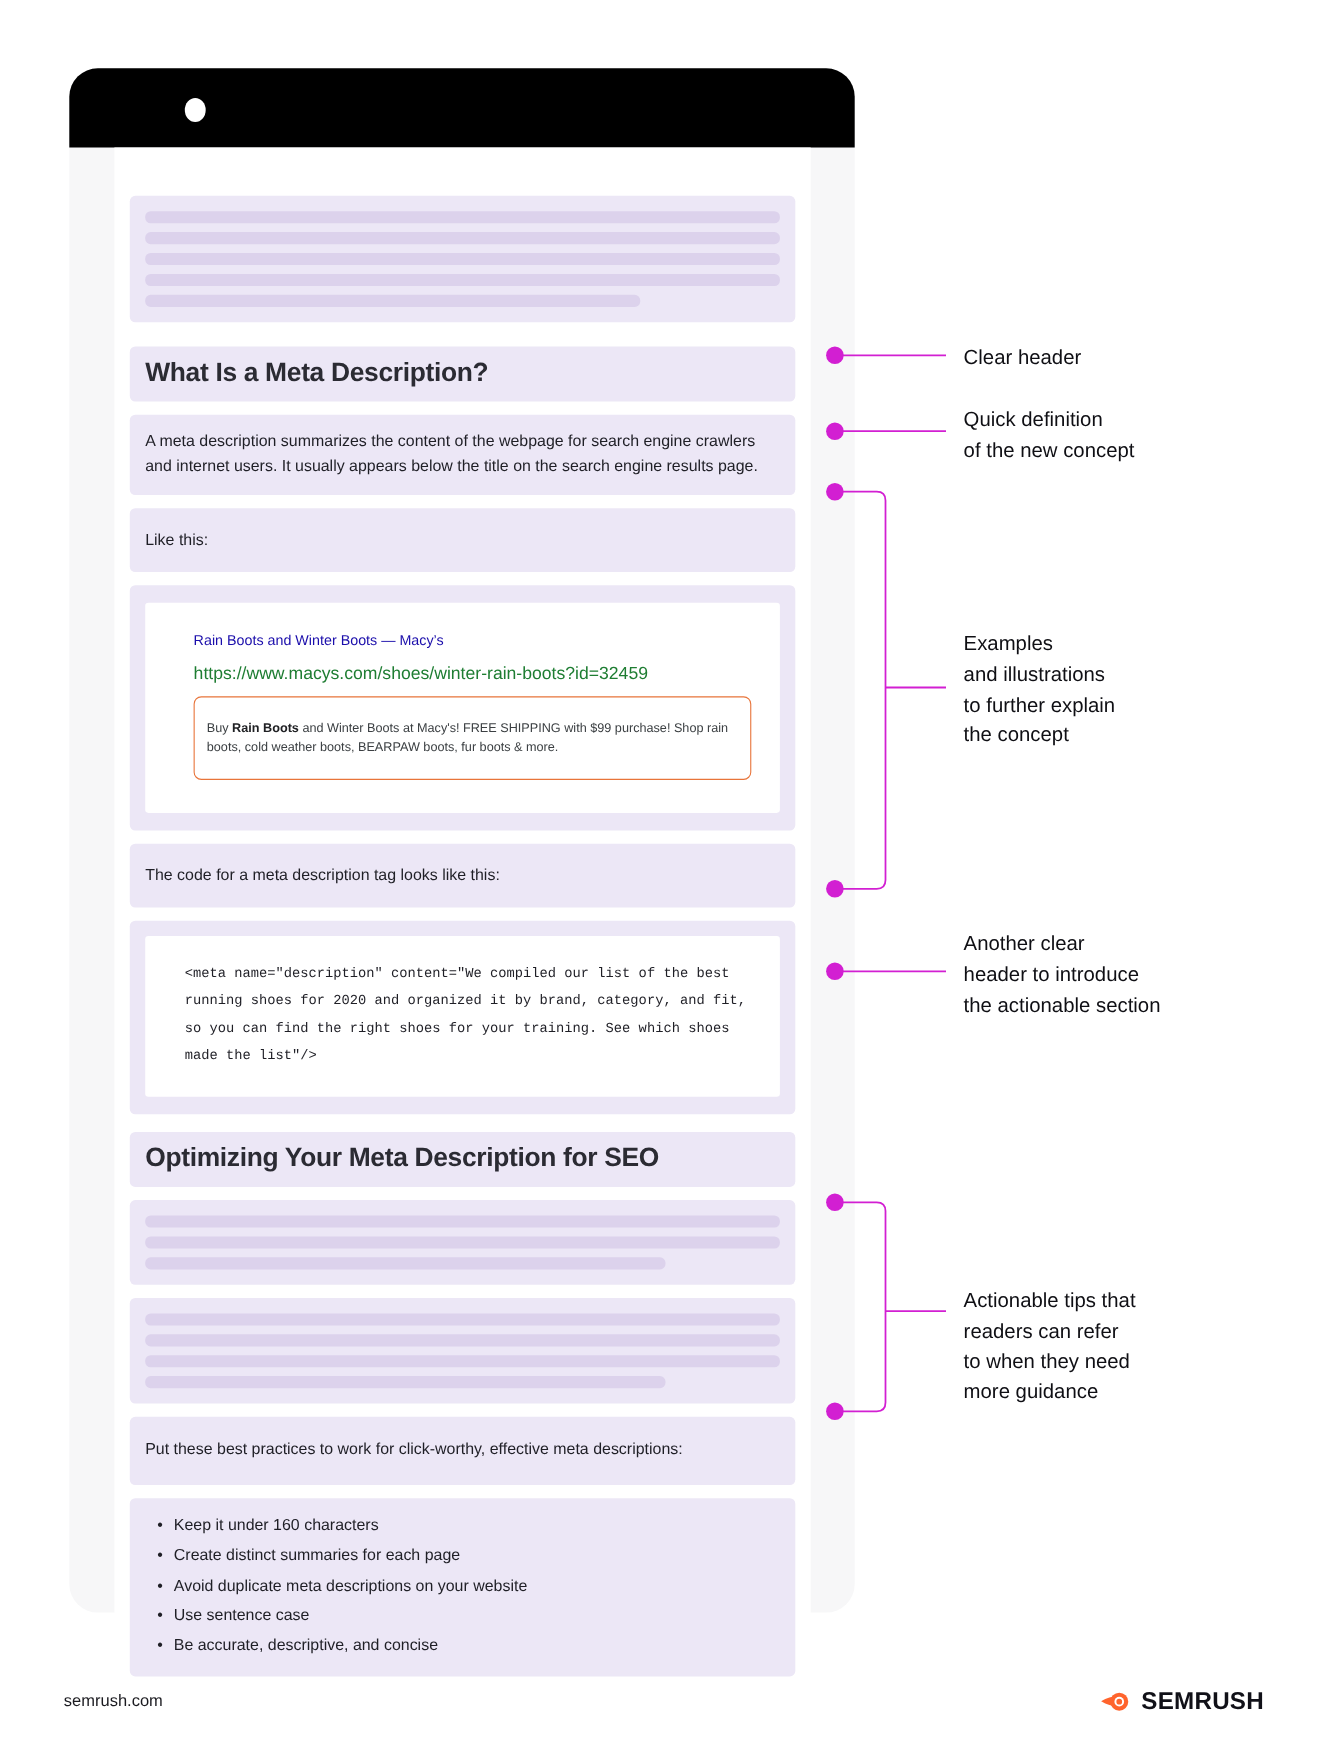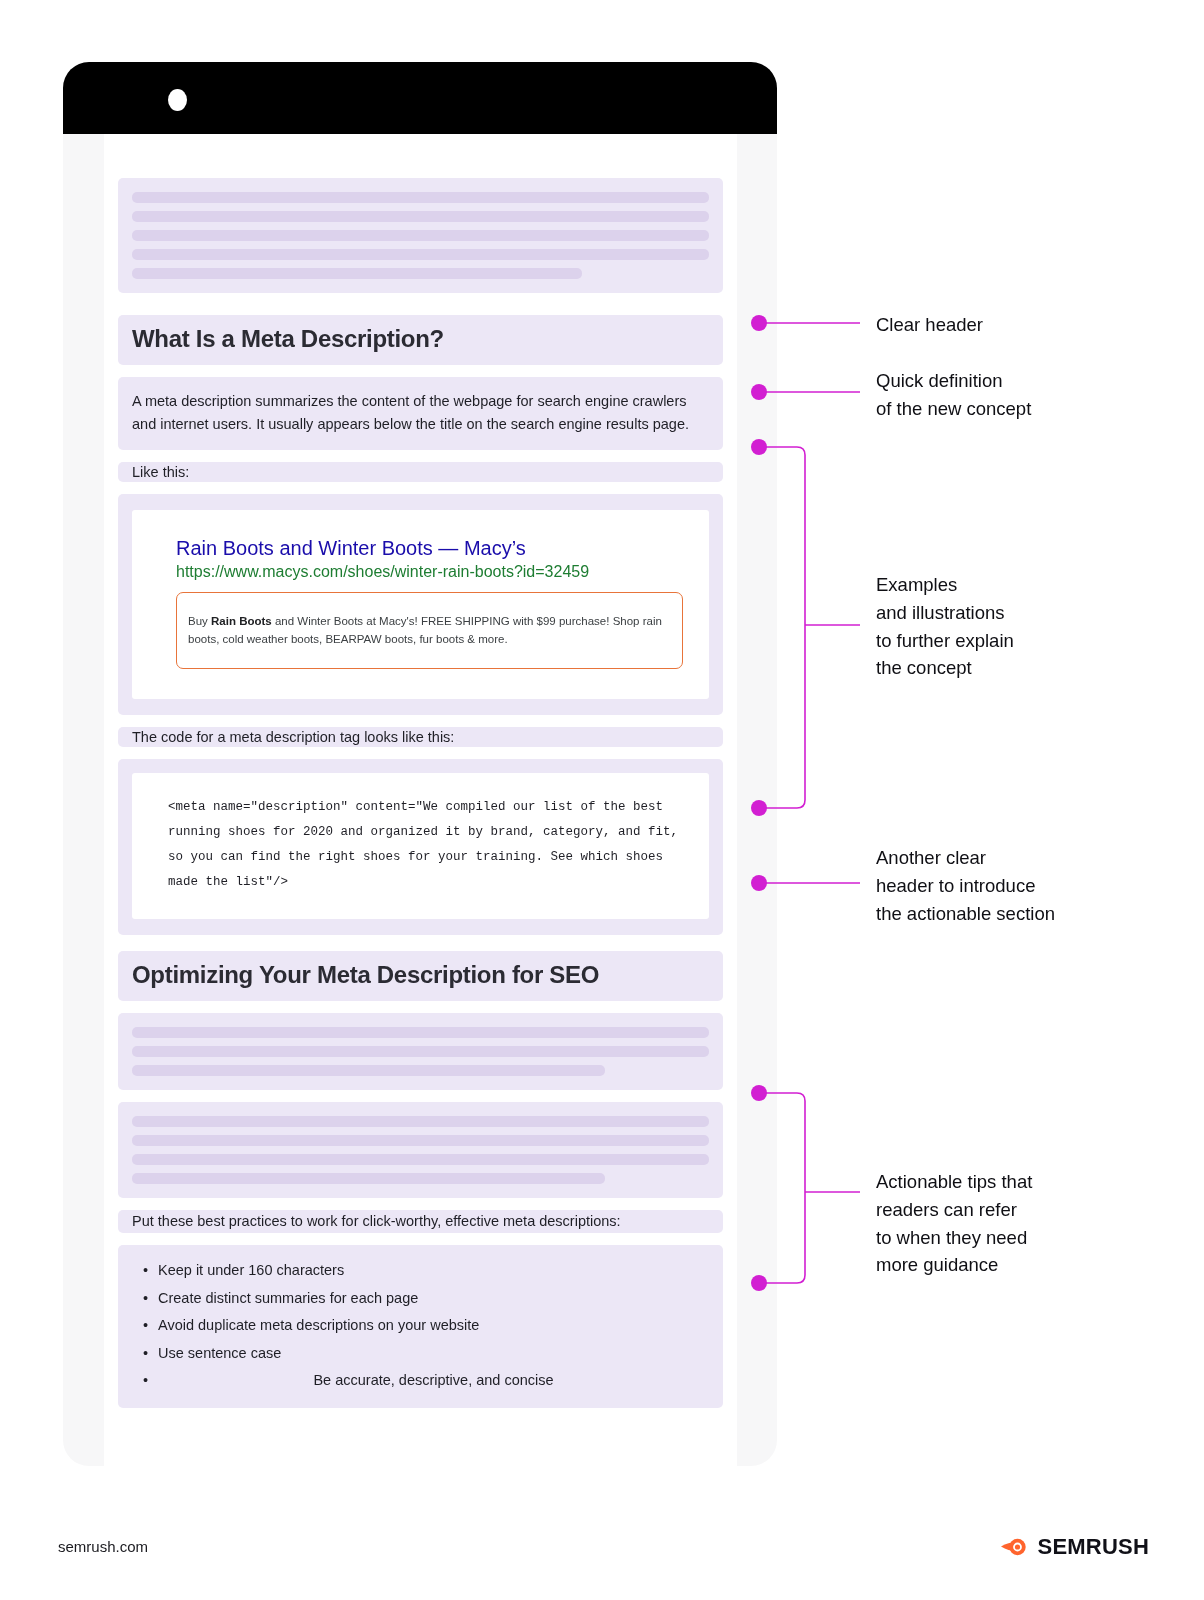--- a/index.html
+++ b/index.html
@@ -44,21 +44,21 @@
 
   
   .content { position: absolute; left: 0; top: 0; width: 633px; }
 
   .block {
     background: #ece7f6;
     border-radius: 5px;
     margin: 0 14px 12px 14px;
     padding: 13px 14px;
   }
-  .block.tight { padding: 0 14px; }
+  .block.tight { padding: 19px 14px; }
 
   
   .skeleton { padding: 14px 14px; }
   .bar {
     height: 11px;
     background: #dcd2ec;
     border-radius: 5px;
     margin-bottom: 8px;
   }
   .bar:last-child { margin-bottom: 0; }
@@ -95,23 +95,23 @@
     margin: 0 14px 12px 14px;
     padding: 16px 14px;
   }
   .serp-card {
     background: #ffffff;
     border-radius: 3px;
     padding: 26px 26px 30px 44px;
   }
   .serp-title {
     color: #1a0dab;
-    font-size: 20px;
+    font-size: 13px;
     line-height: 1.25;
-    margin-bottom: 2px;
+    margin-bottom: 13px;
   }
   .serp-url {
     color: #1e7d32;
     font-size: 16px;
     margin-bottom: 11px;
   }
   .serp-desc-box {
     border: 1.6px solid #e8743a;
     border-radius: 7px;
     padding: 19px 11px;
@@ -159,21 +159,21 @@
     padding-left: 26px;
     position: relative;
     margin-bottom: 5px;
   }
   .bullets li::before {
     content: "\2022";
     position: absolute;
     left: 11px;
     color: #1f1f26;
   }
-  .bullets li:last-child { margin-bottom: 0; text-align: center; }
+  .bullets li:last-child { margin-bottom: 0; }
 
   
   .ann-svg { position: absolute; left: 0; top: 0; width: 1204px; height: 1600px; pointer-events: none; }
   .ann-label {
     position: absolute;
     font-size: 18.5px;
     color: #0f0f14;
     line-height: 1.5;
     white-space: pre-line;
   }

